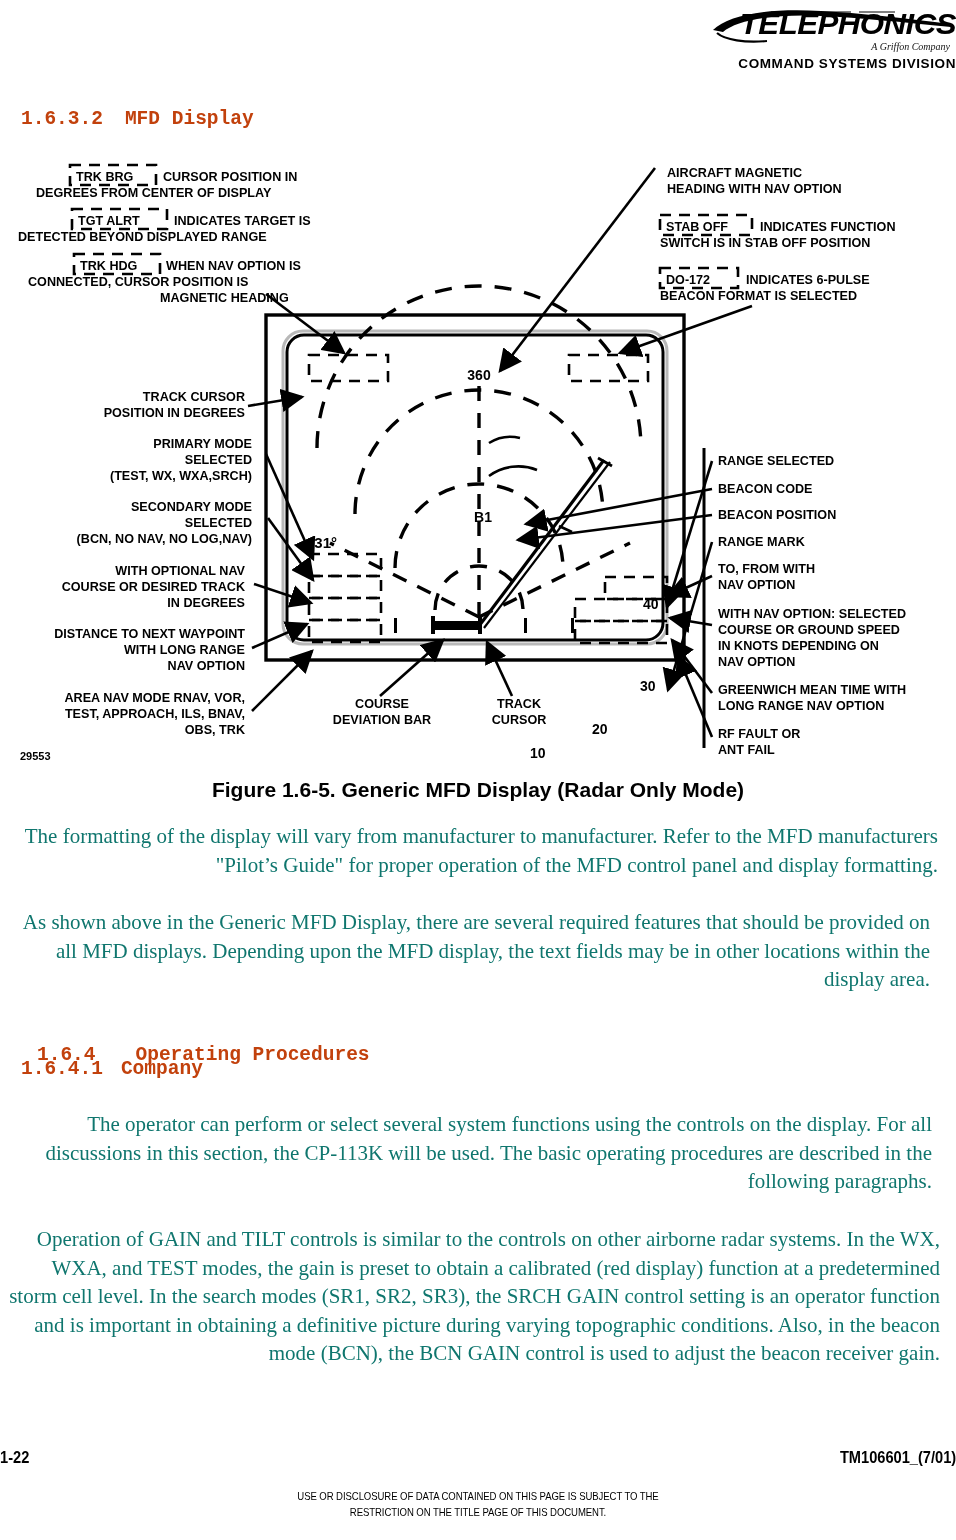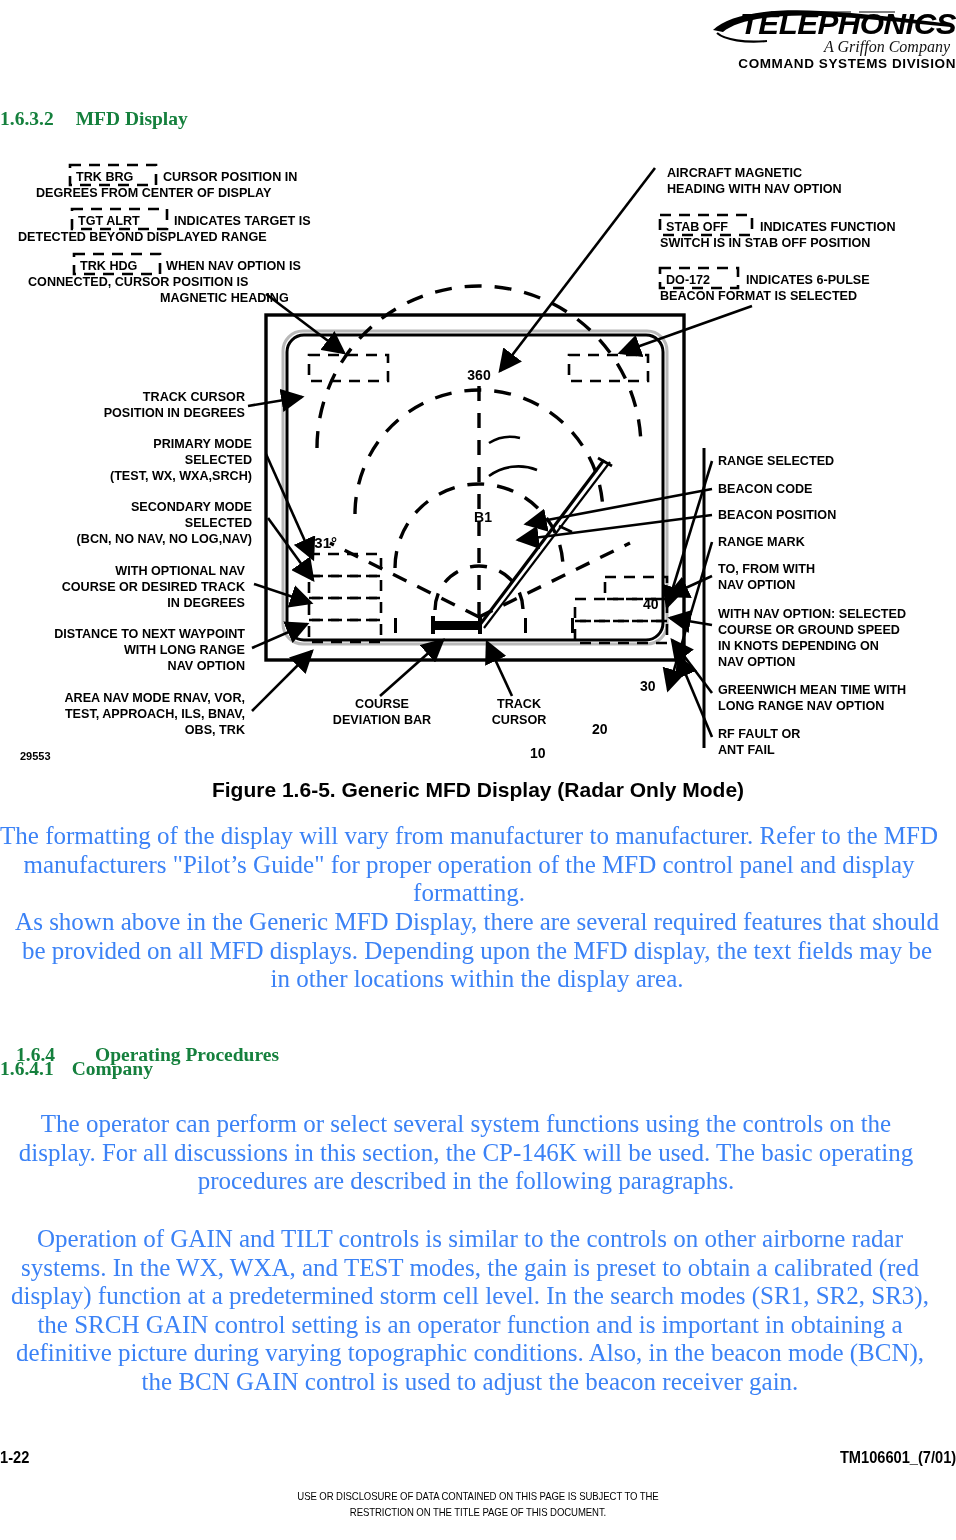--- a/index.html
+++ b/index.html
@@ -42,54 +42,55 @@
   }
   #logo-swoosh {
     position: absolute;
     left: 55px; top: 2px;
     width: 244px; height: 34px;
     pointer-events: none;
   }
   #logo-tagline {
     font-family: "Liberation Serif", serif;
     font-style: italic;
-    font-size: 16px;
+    font-size: 10px;
     line-height: 13px;
     margin: 0 6px 0 0;
     color: #111;
   }
   #logo-division {
     font-family: "Liberation Sans", sans-serif;
     font-weight: bold;
     font-size: 13.5px;
     letter-spacing: 0.6px;
     margin: 3px 0 0 0;
     color: #000;
     text-align: right;
   }
 
   
   .h-sec {
-    font-family: Liberation Serif, serif;
+    font-family: Liberation Mono, monospace;
     font-weight: bold;
     font-size: 19.5px;
-    color: #15803d;
+    color: #c2410c;
     position: absolute;
     white-space: pre;
+    padding-left: 21px;
   }
   .h-num { display: inline-block; }
 
   
   .para {
     position: absolute;
     font-family: "Liberation Serif", serif;
-    font-size: 25px;
+    font-size: 21px;
     line-height: 28.6px;
-    color: #3b82f6;
-    text-align: center;
+    color: #0f766e;
+    text-align: right;
   }
 
   
   #figure-area {
     position: absolute;
     left: 0; top: 148px;
     width: 956px; height: 620px; text-align: center;
   }
   #figure-svg { display: block; }
   #figure-caption {
@@ -390,27 +391,27 @@
   </g>
 
   <text class="cb drw" x="20" y="612">29553</text>
 </svg>
 </div>
 
 <div id="figure-caption">Figure 1.6-5.  Generic MFD Display (Radar Only Mode)</div>
 
 <div class="para" style="left:0px; top:822px; width:938px;">The formatting of the display will vary from manufacturer to manufacturer.  Refer to the MFD manufacturers "Pilot’s Guide" for proper operation of the MFD control panel and display formatting.</div>
 
-<div class="para" style="left:0px; top:908px; width:930px;margin-left:12px;">As shown above in the Generic MFD Display, there are several required features that should be provided on all MFD displays.  Depending upon the MFD display, the text fields may be in other locations within the display area.</div>
+<div class="para" style="left:0px; top:908px; width:930px;">As shown above in the Generic MFD Display, there are several required features that should be provided on all MFD displays.  Depending upon the MFD display, the text fields may be in other locations within the display area.</div>
 
 <div class="h-sec" style="left:16px; top:1004px;margin-top:40px;"><span class="h-num">1.6.4</span><span style="display:inline-block;width:40px;"></span><span>Operating Procedures</span></div>
 
 <div class="h-sec" style="left:0px; top:1058px;"><span class="h-num">1.6.4.1</span><span style="display:inline-block;width:18px;"></span><span>Company</span></div>
 
-<div class="para" style="left:0px; top:1110px; width:932px;">The operator can perform or select several system functions using the controls on the display.  For all discussions in this section, the CP-146K will be used.  The basic operating procedures are described in the following paragraphs.</div>
+<div class="para" style="left:0px; top:1110px; width:932px;">The operator can perform or select several system functions using the controls on the display.  For all discussions in this section, the CP-113K will be used.  The basic operating procedures are described in the following paragraphs.</div>
 
 <div class="para" style="left:0px; top:1225px; width:940px;">Operation of GAIN and TILT controls is similar to the controls on other airborne radar systems.  In the WX, WXA, and TEST modes, the gain is preset to obtain a calibrated (red display) function at a predetermined storm cell level.  In the search modes (SR1, SR2, SR3), the SRCH GAIN control setting is an operator function and is important in obtaining a definitive picture during varying topographic conditions.  Also, in the beacon mode (BCN), the BCN GAIN control is used to adjust the beacon receiver gain.</div>
 
 <div id="footer-page">1-22</div>
 <div id="footer-doc">TM106601_(7/01)</div>
 <div id="footer-notice">
   <div>USE OR DISCLOSURE OF DATA CONTAINED ON THIS PAGE IS SUBJECT TO THE</div>
   <div>RESTRICTION ON THE TITLE PAGE OF THIS DOCUMENT.</div>
 </div>
 

